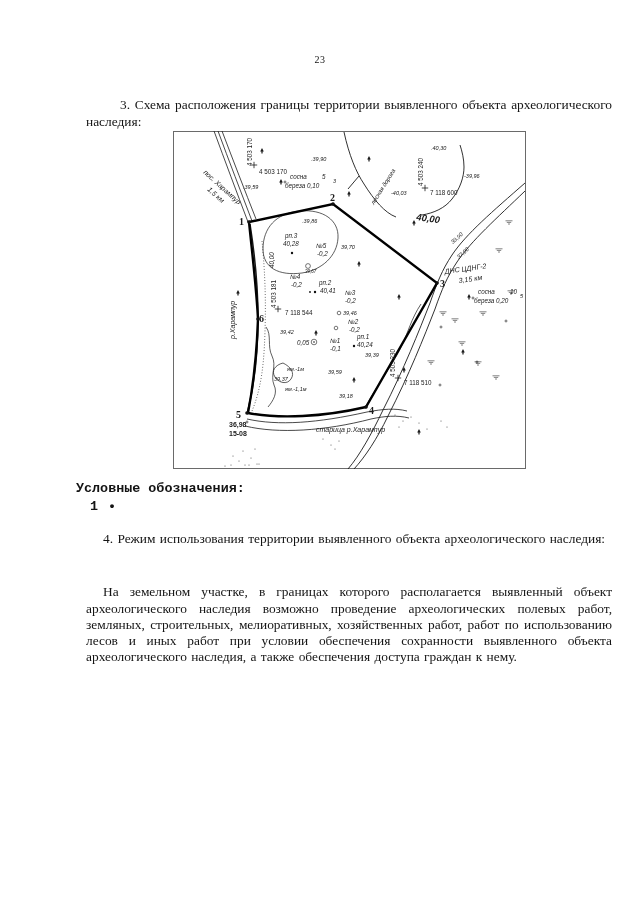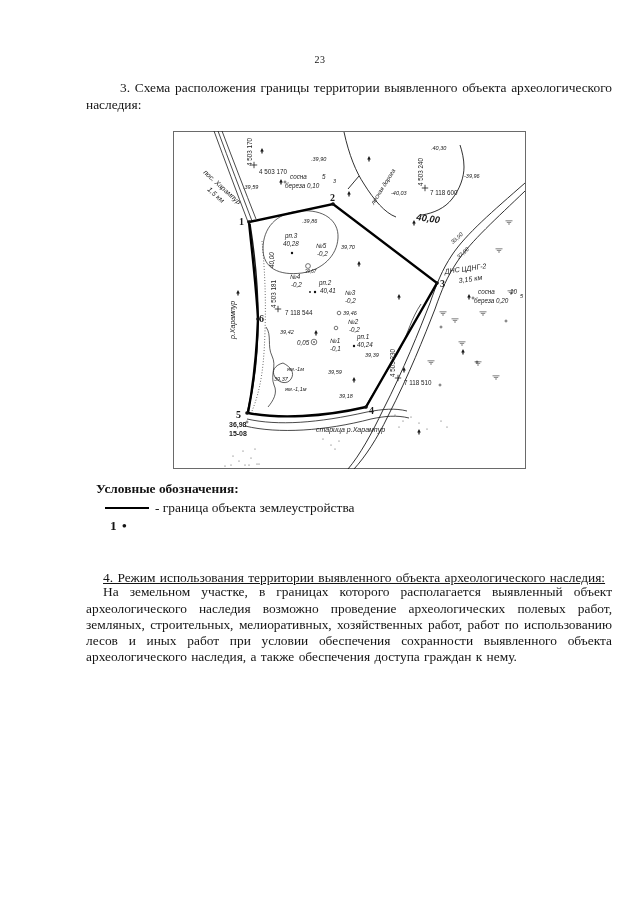--- a/index.html
+++ b/index.html
@@ -2,26 +2,26 @@
 <html><head>
 <meta charset="utf-8">
 <style>
   html,body{margin:0;padding:0;}
   body{width:640px;height:905px;background:#ffffff;position:relative;
        font-family:"Liberation Serif",serif;color:#141414;}
   .pageno{position:absolute;top:54px;left:0;width:640px;text-align:center;
           font-size:10px;letter-spacing:.5px;}
   .para{position:absolute;left:86px;width:526px;font-size:13.4px;
         line-height:16.2px;text-align:justify;word-spacing:1px;}
-  .p3{top:67px;text-indent:34px;}
-  .p4h{top:557px;text-indent:17px;text-decoration:underline;}
+  .p3{top:84px;text-indent:34px;}
+  .p4h{top:518px;text-indent:17px;}
   .p4b{top:571px;text-indent:17px;}
   .map-fig{position:absolute;left:173px;top:131px;width:353px;height:338px;}
   .map-fig svg{display:block;width:353px;height:338px;}
-  .legend{position:absolute;left:96px;top:481px;width:522px;font-size:13.4px;}
+  .legend{position:absolute;left:76px;top:481px;width:522px;font-size:13.4px;font-family:Liberation Mono, monospace;}
   .legend-title{font-weight:bold;}
   .legend-row{display:flex;align-items:center;margin-top:3px;padding-left:9px;height:15px;}
   .sym-cell{width:50px;flex:0 0 50px;display:flex;align-items:center;}
   .sym-line{display:inline-block;width:44px;border-top:2.8px solid #000;}
   .sym-pt{font-weight:bold;font-size:13.4px;padding-left:5px;letter-spacing:1px;}
 </style>
 </head>
 <body>
 
 <div class="pageno">23</div>
@@ -226,25 +226,19 @@
         <text x="63" y="287" font-size="10" font-family="&quot;Liberation Serif&quot;,serif" font-weight="bold">5</text>
         <text x="86" y="191" font-size="10" font-family="&quot;Liberation Serif&quot;,serif" font-weight="bold">6</text>
       </g>
   </svg>
 </div>
 
 <div class="legend">
   <div class="legend-title">Условные обозначения:</div>
   <div class="legend-row">
     <span class="sym-cell">
-        <span class="sym-line"></span>
-      </span>
-    <span>- граница объекта землеустройства</span>
-  </div>
-  <div class="legend-row">
-    <span class="sym-cell">
         <span class="sym-pt">1 •</span>
       </span>
   </div>
 </div>
 
 <p class="para p4h">4. Режим использования территории выявленного объекта археологического наследия:</p>
 <p class="para p4b">На земельном участке, в границах которого располагается выявленный объект археологического наследия возможно проведение археологических полевых работ, земляных, строительных, мелиоративных, хозяйственных работ, работ по использованию лесов и иных работ при условии обеспечения сохранности выявленного объекта археологического наследия, а также обеспечения доступа граждан к нему.</p>
 
 </body></html>

